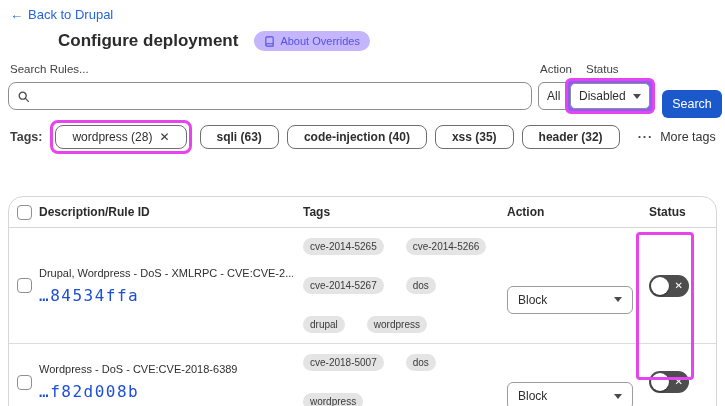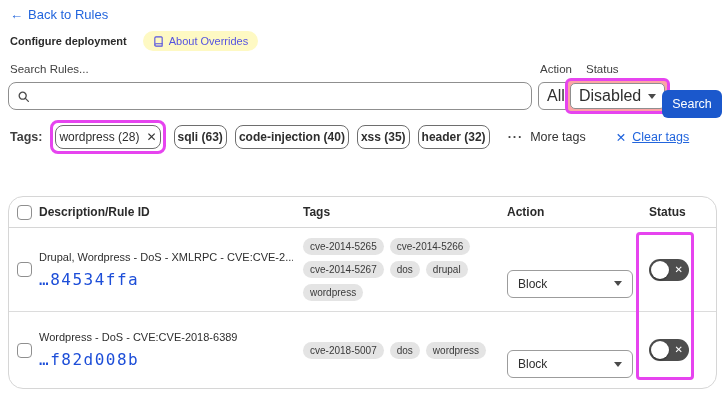--- a/index.html
+++ b/index.html
@@ -14,69 +14,69 @@
   
   .back-link {
     position: absolute; left: 10px; top: 7px;
     color: var(--link, #2265dd); font-size: 13px; cursor: pointer;
     display: inline-flex; gap: 5px; align-items: center;
   }
   .title-row {
     position: absolute; left: 10px; top: 31px;
     display: flex; align-items: center; gap: 16px;
   }
-  .page-title { font-size: 11px; font-weight: 700; color: #2b2b2b; }
+  .page-title { font-size: 17px; font-weight: 700; color: #2b2b2b; margin-left: 48px; }
   .badge {
     display: inline-flex; align-items: center; gap: 5px;
-    background: #fef9c3; color: var(--purple, #5553e0);
+    background: #c4b5fd; color: var(--purple, #5553e0);
     font-size: 11px; padding: 4px 10px; border-radius: 11px;
   }
   .badge svg { display: block; }
   
   .field-label { position: absolute; font-size: 11.5px; color: #3f3f3f; }
   .search-box {
     position: absolute; left: 8px; top: 82px; width: 524px; height: 28px;
     border: 1px solid #8f8f8f; border-radius: 8px; background: #fff;
     display: flex; align-items: center; padding: 0 8px; gap: 6px;
   }
   .search-box input {
     border: none; outline: none; flex: 1; font-size: 13px;
     font-family: "Liberation Sans", sans-serif; background: transparent;
   }
   .dropdown {
     border: 1px solid #8f8f8f; border-radius: 6px; background: #fff;
     height: 28px; display: inline-flex; align-items: center; gap: 7px;
-    padding: 0 8px; font-size: 16px; color: #2e2e2e; cursor: pointer;
+    padding: 0 8px; font-size: 12px; color: #2e2e2e; cursor: pointer;
   }
   .caret {
     width: 0; height: 0;
     border-left: 4px solid transparent; border-right: 4px solid transparent;
     border-top: 5px solid #4a4a4a;
   }
   .action-dd { position: absolute; left: 538px; top: 82px; }
   .status-hl {
     position: absolute; left: 565px; top: 78px;
     border: 3px solid var(--hl, #e644ef); border-radius: 6px; padding: 2px;
-    display: inline-flex; background: #fca5a5;
+    display: inline-flex; background: #8b5cf6;
   }
   .status-hl .dropdown { height: 26px; border-radius: 5px; }
   .search-btn {
     position: absolute; left: 662px; top: 82px; width: 60px; height: 28px;
     background: var(--blue, #1b58cc); color: #fff; border: none; border-radius: 6px;
     font-size: 12.5px; font-family: "Liberation Sans", sans-serif; cursor: pointer; margin-top: 8px;
   }
   
   .tags-bar {
     position: absolute; left: 10px; top: 118px; height: 38px;
     display: flex; align-items: center; gap: 8px; white-space: nowrap;
   }
   .tags-label { font-size: 12.5px; color: #3f3f3f; font-weight: bold; }
   .chip {
     border: 1px solid #6e6e6e; border-radius: 8px; background: #fff;
-    padding: 4px 3px; font-size: 12px; color: #2e2e2e; cursor: pointer;
+    padding: 4px 16px; font-size: 12px; color: #2e2e2e; cursor: pointer;
     display: inline-flex; align-items: center; gap: 7px;
   }
   .chip-hl {
     border: 3px solid var(--hl, #e644ef); border-radius: 8px; padding: 2px;
     display: inline-flex; background: #fff;
   }
   .chip .x { font-size: 12px; color: #333; }
   .more-tags {
     margin-left: 10px; font-size: 12.5px; color: #333;
     display: inline-flex; align-items: center; gap: 7px; cursor: pointer;
@@ -107,21 +107,21 @@
     background: #fff; cursor: pointer;
   }
   .desc-line {
     font-size: 11px; color: #2e2e2e; white-space: nowrap; overflow: hidden;
     margin-bottom: 7px;
   }
   .rule-id {
     font-family: "DejaVu Sans Mono", monospace; font-size: 16px;
     letter-spacing: 1.5px; color: #1d4ed8;
   }
-  .tag-wrap { display: flex; flex-wrap: wrap; gap: 6px; align-items: center; }
+  .tag-wrap { display: flex; flex-wrap: wrap; gap: 22px; align-items: center; }
   .pill {
     background: #e4e4e4; border-radius: 10px; padding: 3px 7px;
     font-size: 10px; color: #3a3a3a; white-space: nowrap;
   }
   .select {
     width: 126px; height: 28px; border: 1px solid #9c9c9c; border-radius: 6px;
     display: flex; align-items: center; justify-content: space-between;
     padding: 0 10px; font-size: 12px; color: #2e2e2e; background: #fff; cursor: pointer; margin-top: 28px;
   }
   .toggle {
@@ -140,21 +140,21 @@
     position: absolute; left: 636px; top: 232px; width: 58px; height: 148px;
     border: 3px solid var(--hl, #e644ef); border-radius: 4px;
     pointer-events: none; background: transparent;
   }
 </style>
 </head>
 <body>
 
 <a class="back-link">
   <span>←</span>
-  <span>Back to Rules</span>
+  <span>Back to Drupal</span>
 </a>
 
 <div class="title-row">
   <span class="page-title">Configure deployment</span>
   <span class="badge">
     <svg width="11" height="11" viewBox="0 0 24 24" fill="none" stroke="currentColor" stroke-width="2.4" stroke-linecap="round" stroke-linejoin="round">
         <path d="M4 19.5A2.5 2.5 0 0 1 6.5 17H20V4a2 2 0 0 0-2-2H6.5A2.5 2.5 0 0 0 4 4.5v15z"></path>
         <path d="M4 19.5A2.5 2.5 0 0 0 6.5 22H20v-5"></path>
       </svg>
     <span>About Overrides</span>

